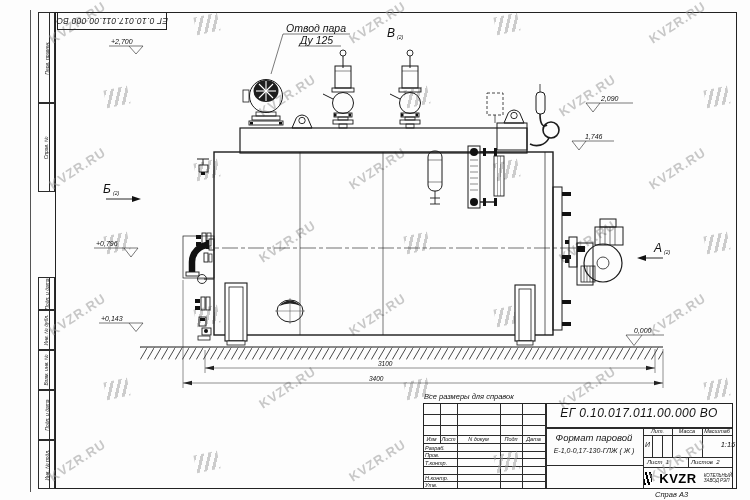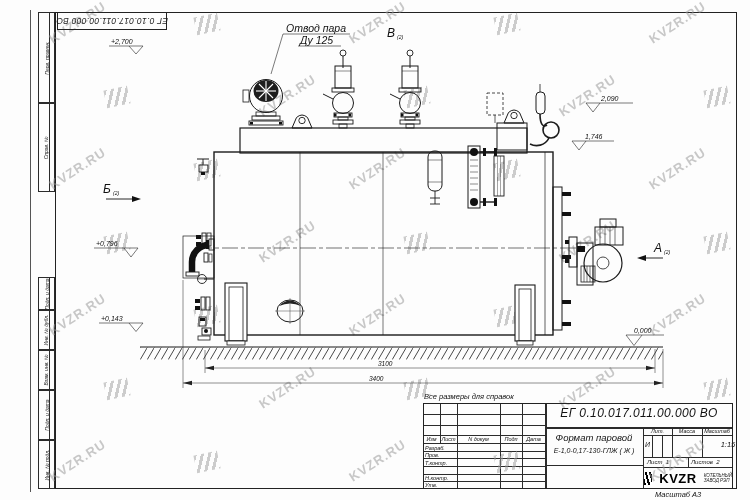--- a/index.html
+++ b/index.html
@@ -428,15 +428,15 @@
 
     <div class="company">
       <span class="kvzr-icon"></span>
       <span class="kvzr-name">KVZR</span>
       <span class="kvzr-sub">
         <span>КОТЕЛЬНЫЙ</span><br><span>ЗАВОД РЭП</span>
       </span>
     </div>
 
     <div class="tbtext" style="left:424px;top:392px;font-size:7.5px;font-style:italic;">Все размеры для справок</div>
-    <div class="tbtext" style="left:655px;top:490px;font-size:7.5px;">Масштаб А3</div>
+    <div class="tbtext" style="left:655px;top:490px;font-size:7.5px;">Справ А3</div>
   </div>
 </div>
 
 </body></html>

